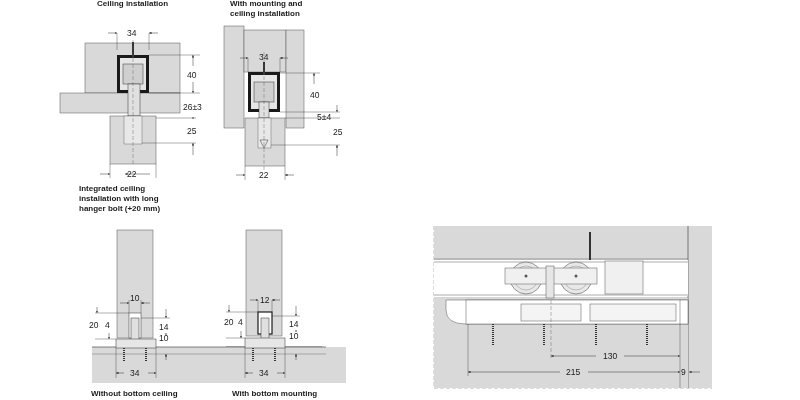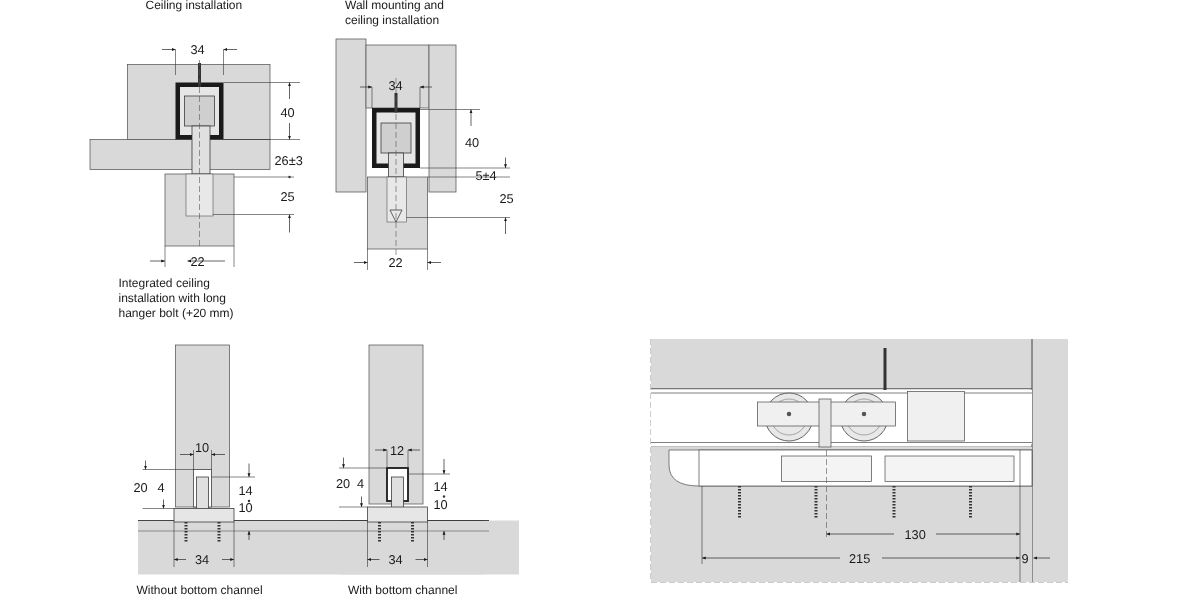--- a/index.html
+++ b/index.html
@@ -1,31 +1,31 @@
 <!DOCTYPE html>
 <html><head>
 <meta charset="utf-8">
 <style>
   html, body { margin: 0; padding: 0; background: #ffffff; }
   body { width: 800px; height: 400px; position: relative; overflow: hidden; font-family: "Liberation Sans", sans-serif; }
-  .caption { position: absolute; font-size: 8px; font-weight: normal; color: #1a1a1a; line-height: 10px; white-space: pre-line; }
+  .caption { position: absolute; font-size: 8px; font-weight: bold; color: #1a1a1a; line-height: 10px; white-space: pre-line; }
   .dim { font-family: "Liberation Sans", sans-serif; font-size: 8.5px; fill: #1a1a1a; }
   svg { position: absolute; left: 0; top: 0; }
 </style>
 </head>
 <body>
 
 <div class="caption" style="left:97px; top:-1px;">Ceiling installation</div>
-<div class="caption" style="left:230px; top:-1px;">Wall mounting and
+<div class="caption" style="left:230px; top:-1px;">With mounting and
 ceiling installation</div>
 <div class="caption" style="left:79px; top:184px;">Integrated ceiling
 installation with long
 hanger bolt (+20 mm)</div>
-<div class="caption" style="left:91px; top:389px;">Without bottom channel</div>
-<div class="caption" style="left:232px; top:389px;">With bottom channel</div>
+<div class="caption" style="left:91px; top:389px;">Without bottom ceiling</div>
+<div class="caption" style="left:232px; top:389px;">With bottom mounting</div>
 
 <svg width="800" height="400" viewBox="0 0 800 400">
   <defs>
     <marker id="arr" markerWidth="6" markerHeight="6" refX="5" refY="3" orient="auto">
       <path d="M0,1 L5,3 L0,5 Z" fill="#1a1a1a"></path>
     </marker>
   </defs>
 
   <g>
 

